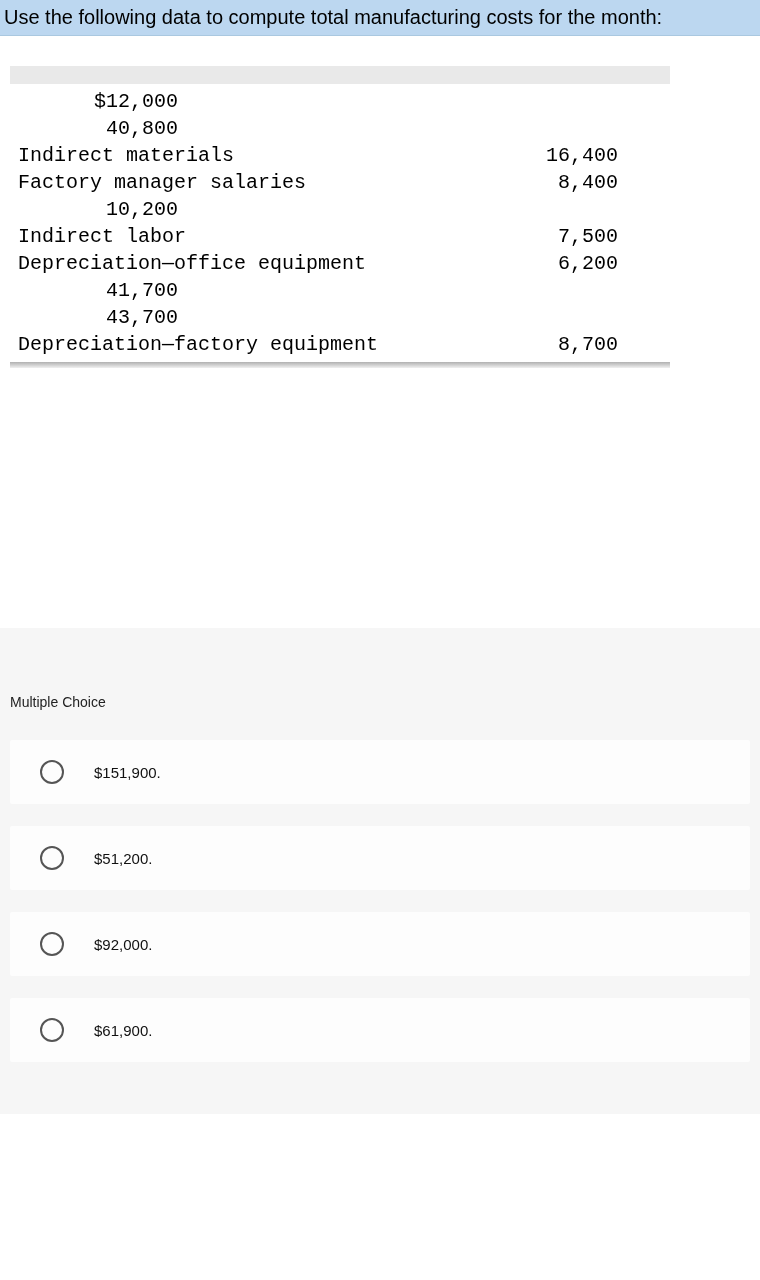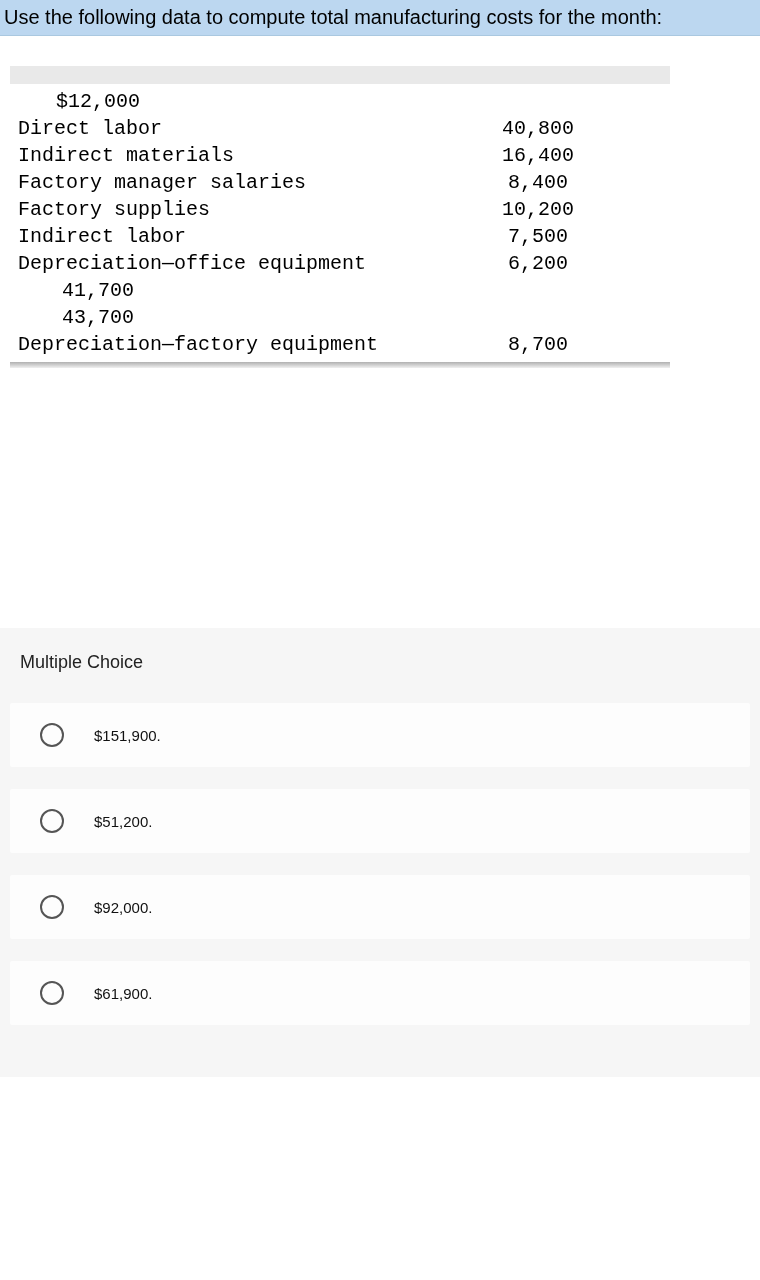--- a/index.html
+++ b/index.html
@@ -34,41 +34,42 @@
   }
   .data-row {
     display: flex;
     line-height: 1.35;
   }
   .data-label {
     flex: 0 0 440px;
   }
   .data-value {
     flex: 0 0 160px;
-    text-align: center;
+    text-align: right;
   }
   .gradient-bar {
     height: 6px;
     width: 660px;
     margin-left: 10px;
     background: linear-gradient(to bottom, #b0b0b0, #f0f0f0);
   }
   .spacer {
     height: 260px;
   }
   .mc-section {
     background: #f6f6f6;
     padding-top: 24px;
     padding-bottom: 30px;
   }
   .mc-heading {
-    font-size: 18px;
+    font-size: 14px;
     color: #222;
-    padding-left: 20px;
+    padding-left: 10px;
     margin-bottom: 30px;
+    margin-top: 42px;
   }
   .choice {
     background: #fdfdfd;
     margin: 0 10px 22px 10px;
     padding: 20px 10px 20px 30px;
     display: flex;
     align-items: center;
     border-radius: 2px;
   }
   .radio {
@@ -89,33 +90,31 @@
 
 <div class="question-prompt">Use the following data to compute total manufacturing costs for the month:</div>
 
 <div class="data-section">
   <div class="gray-bar"></div>
   <div class="data-table">
     <div class="data-row">
       <div class="data-value">$12,000</div>
     </div>
     <div class="data-row">
-      <div class="data-label">Direct labor</div>
       <div class="data-value">40,800</div>
     </div>
     <div class="data-row">
       <div class="data-label">Indirect materials</div>
       <div class="data-value">16,400</div>
     </div>
     <div class="data-row">
       <div class="data-label">Factory manager salaries</div>
       <div class="data-value">8,400</div>
     </div>
     <div class="data-row">
-      <div class="data-label">Factory supplies</div>
       <div class="data-value">10,200</div>
     </div>
     <div class="data-row">
       <div class="data-label">Indirect labor</div>
       <div class="data-value">7,500</div>
     </div>
     <div class="data-row">
       <div class="data-label">Depreciation—office equipment</div>
       <div class="data-value">6,200</div>
     </div>

